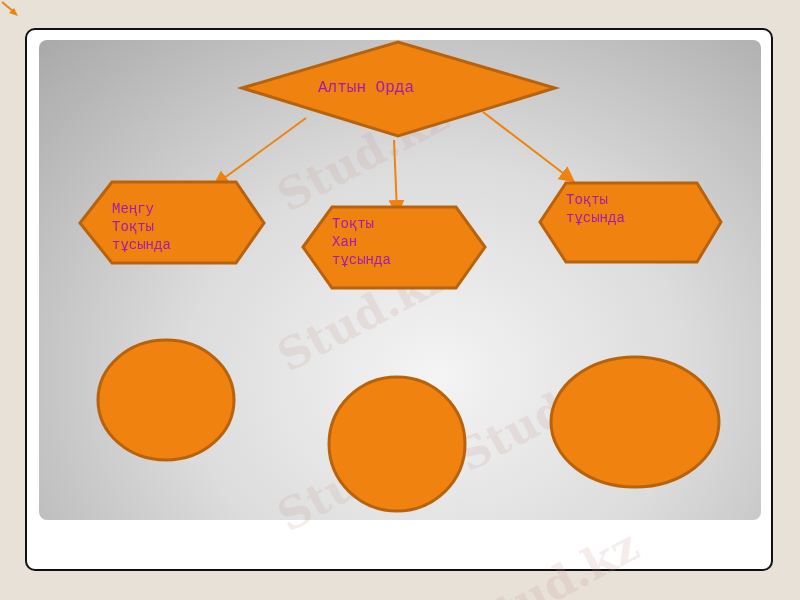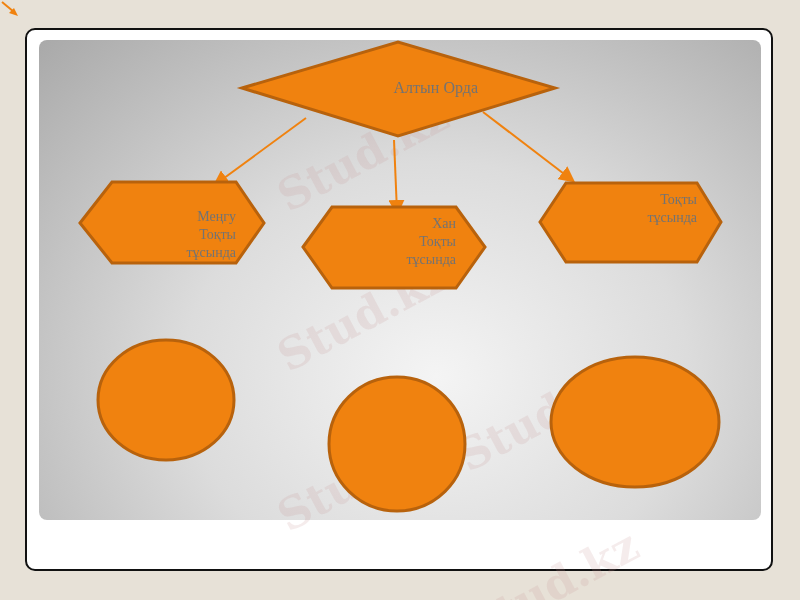--- a/index.html
+++ b/index.html
@@ -14,22 +14,22 @@
       background:#ffffff; border:2px solid #111; border-radius:10px;
       box-sizing:border-box;
     }
     .slide-panel {
       position:absolute; left:12px; top:10px; width:722px; height:480px;
       border-radius:8px;
       background: radial-gradient(ellipse at 55% 70%, #f4f4f4 0%, #dcdcdc 45%, #a9a9a9 100%);
     }
     svg.diagram { position:absolute; left:0; top:0; }
     .label {
-      position:absolute; color:#737373; text-align:right;
-      font-family:Liberation Serif, serif; font-size:14px; line-height:18px;
+      position:absolute; color:#a21caf; text-align:left;
+      font-family:Liberation Mono, monospace; font-size:14px; line-height:18px;
     }
     .watermark {
       position:absolute; font-family:"DejaVu Serif", serif; font-weight:bold;
       font-size:44px; color:rgba(200,150,150,0.18); transform:rotate(-28deg);
       white-space:nowrap; pointer-events:none;
     }
   </style>
 </head>
 <body>
 
@@ -65,28 +65,28 @@
   <polygon points="303,247 332,207 456,207 485,247 456,288 332,288" fill="#f0820f" stroke="#b8620c" stroke-width="3"></polygon>
   <polygon points="540,222 566,183 697,183 721,222 697,262 566,262" fill="#f0820f" stroke="#b8620c" stroke-width="3"></polygon>
 
   <ellipse cx="166" cy="400" rx="68" ry="60" fill="#f0820f" stroke="#b8620c" stroke-width="3"></ellipse>
   <ellipse cx="397" cy="444" rx="68" ry="67" fill="#f0820f" stroke="#b8620c" stroke-width="3"></ellipse>
   <ellipse cx="635" cy="422" rx="84" ry="65" fill="#f0820f" stroke="#b8620c" stroke-width="3"></ellipse>
 </svg>
 
 <div class="label" style="left:318px;top:79px;width:160px;font-size:16px;">Алтын Орда</div>
 
-<div class="label" style="left:112px;top:208px;width:124px;">
+<div class="label" style="left:112px;top:200px;width:124px;">
   <div>Меңгу</div>
   <div>Тоқты</div>
   <div>тұсында</div>
 </div>
 
 <div class="label" style="left:332px;top:215px;width:124px;">
+  <div>Тоқты</div>
   <div>Хан</div>
-  <div>Тоқты</div>
   <div>тұсында</div>
 </div>
 
 <div class="label" style="left:566px;top:191px;width:131px;">
   <div>Тоқты</div>
   <div>тұсында</div>
 </div>
 
 </body></html>

